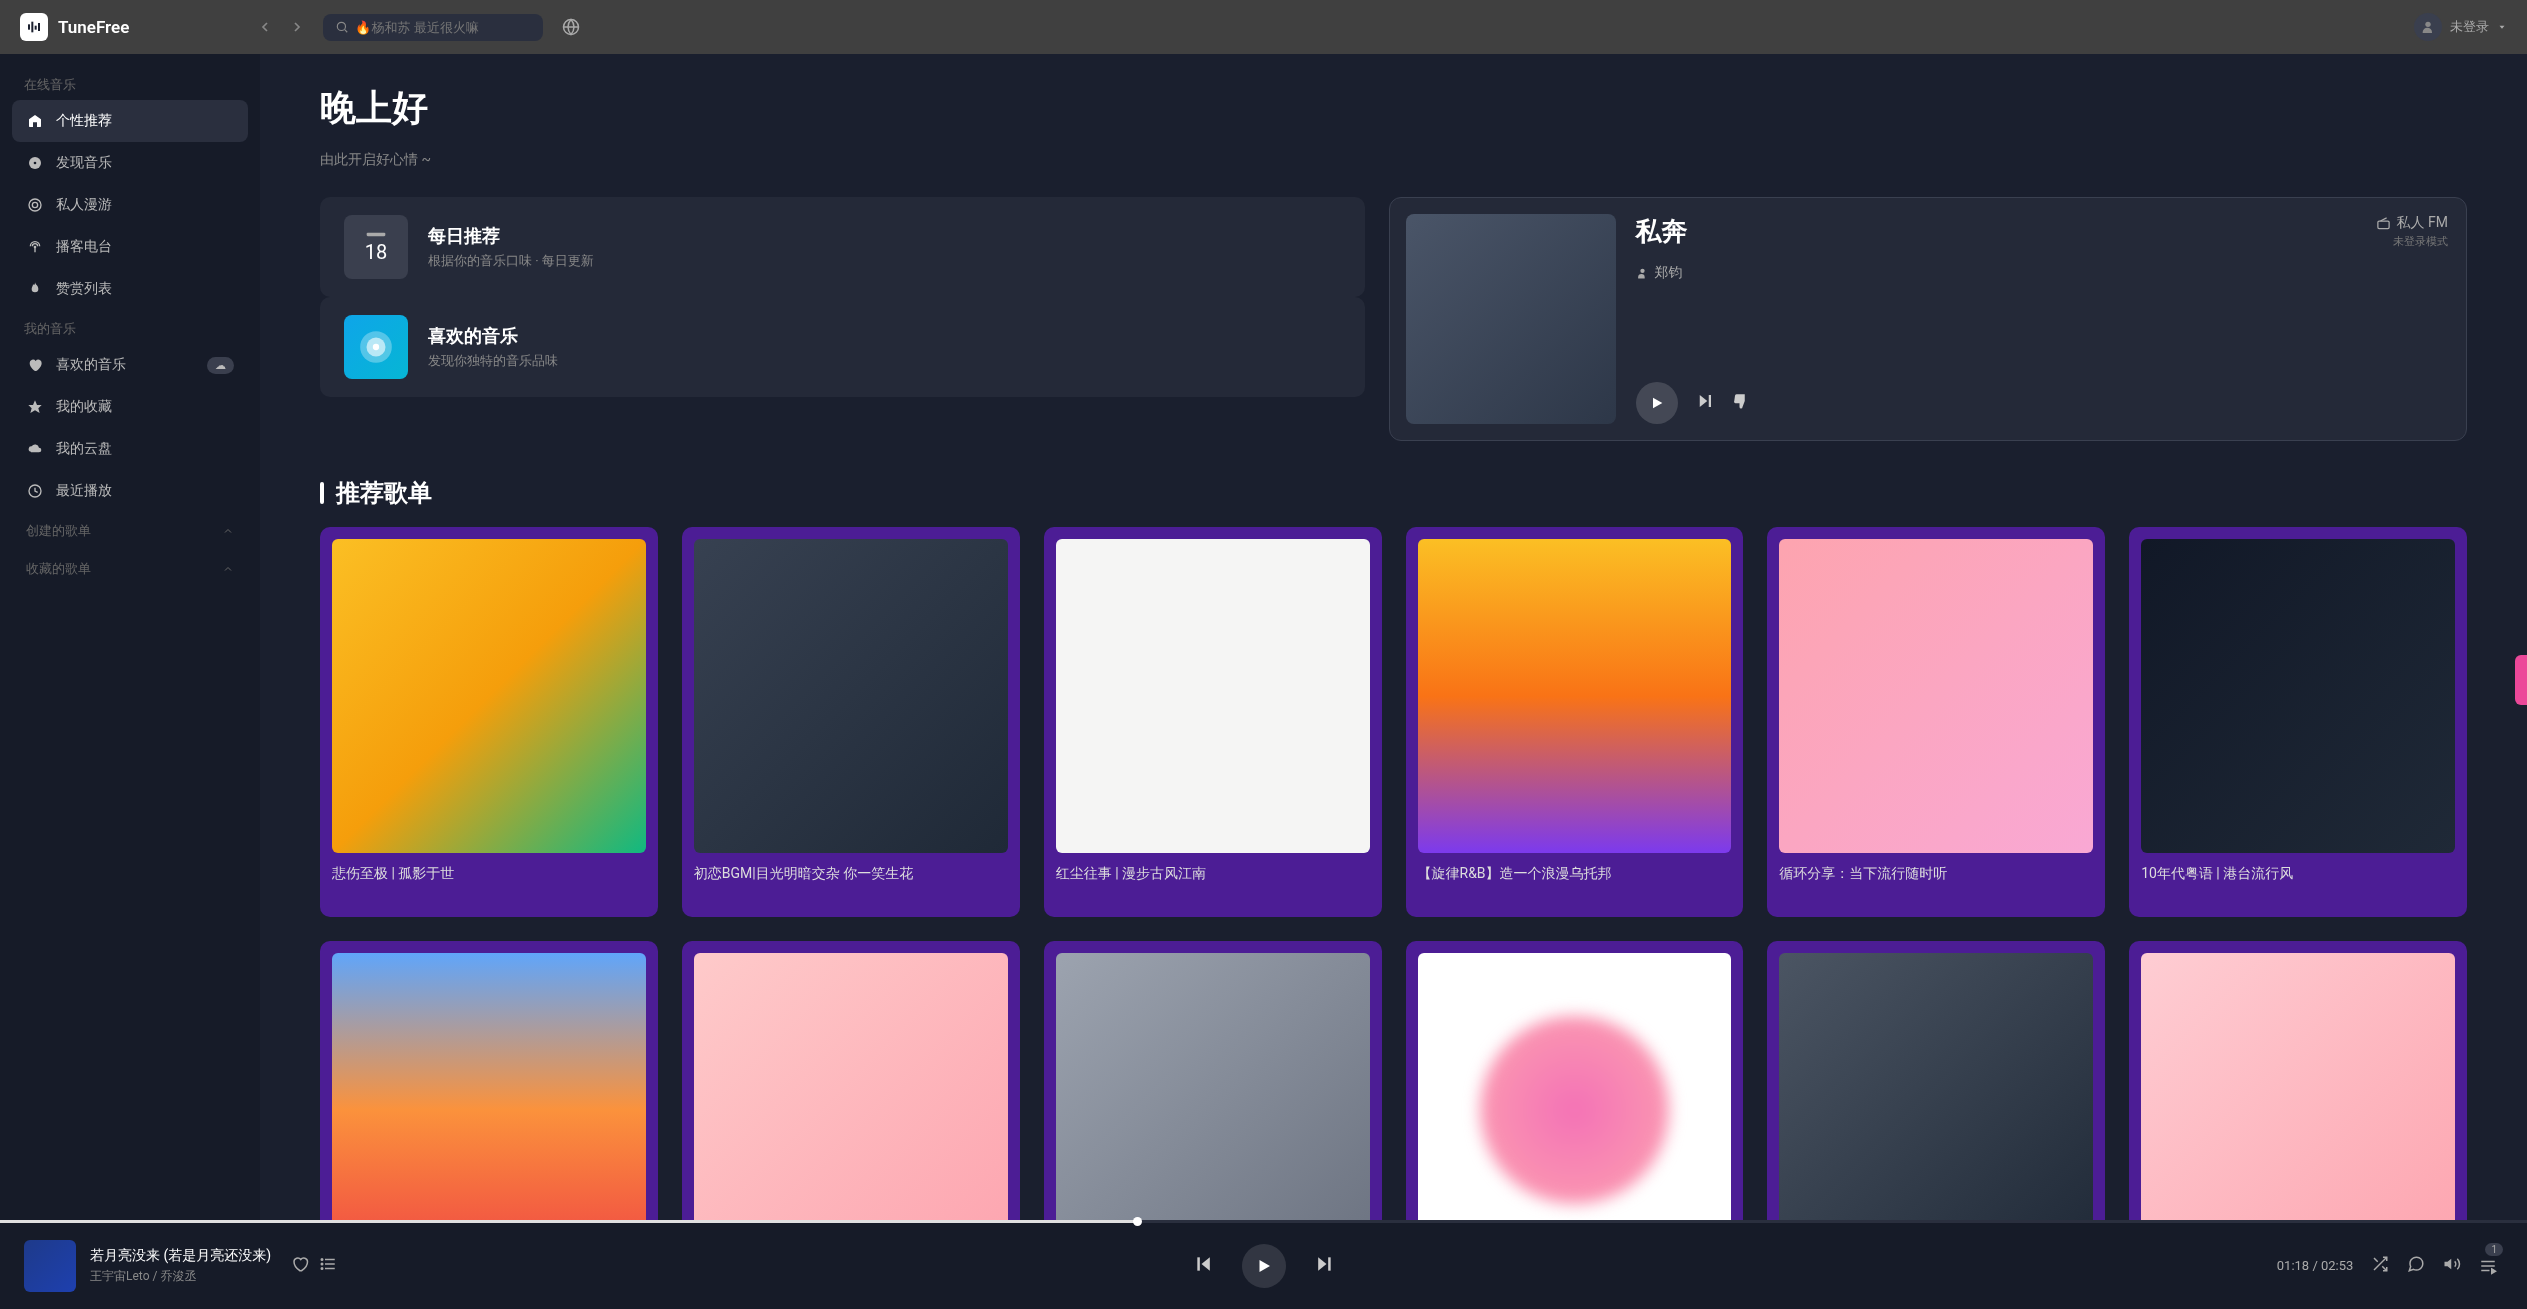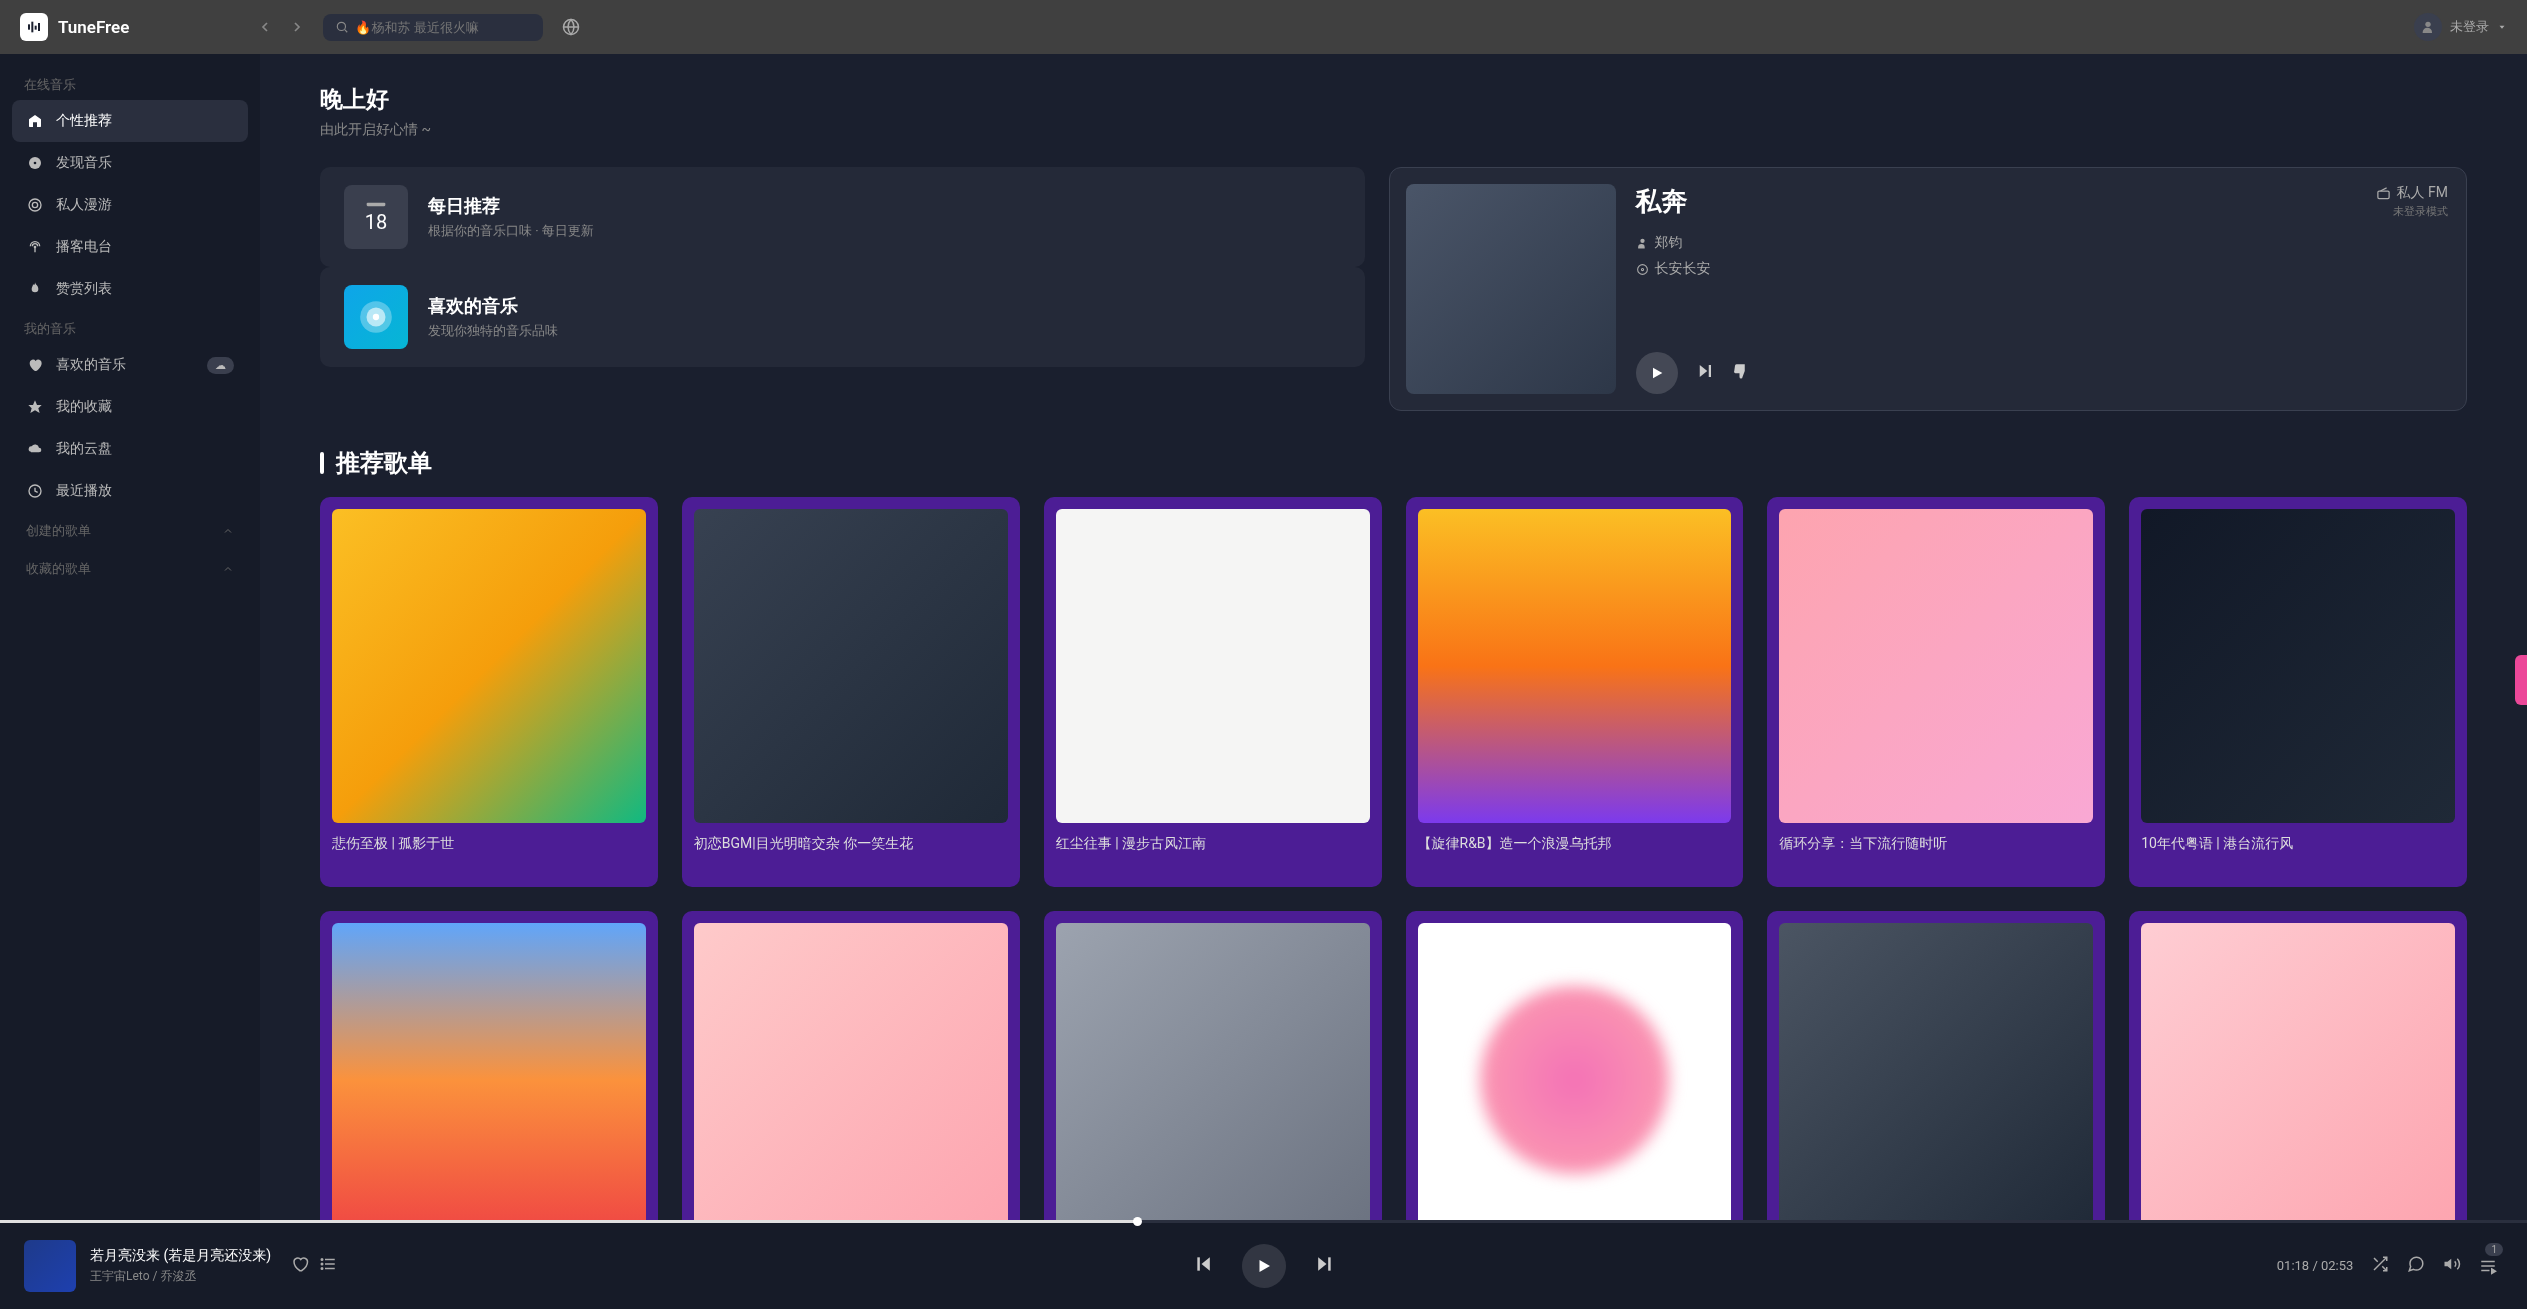--- a/index.html
+++ b/index.html
@@ -119,24 +119,24 @@
   cursor: pointer;
 }
 
 
 .main {
   flex: 1;
   overflow-y: auto;
   padding: 30px 60px 40px;
 }
 .greeting {
-  font-size: 23px;
+  font-size: 36px;
   font-weight: 600;
   color: #fff;
-  margin-bottom: 6px;
+  margin-bottom: 18px;
 }
 .greeting-sub {
   color: #888;
   font-size: 14px;
   margin-bottom: 28px;
 }
 
 .top-row { display: flex; gap: 24px; margin-bottom: 36px; }
 .top-left { flex: 1; display: flex; flex-direction: column; }
 
@@ -523,27 +523,20 @@
         <div class="fm-card">
           <div class="fm-cover"></div>
           <div class="fm-info">
             <div class="fm-title">私奔</div>
             <div class="fm-artist">
               <svg width="13" height="13" viewBox="0 0 24 24" fill="currentColor">
                   <circle cx="12" cy="7" r="4"></circle>
                   <path d="M4 21v-2a6 6 0 0 1 12 0v2"></path>
                 </svg>
               <span>郑钧</span>
-            </div>
-            <div class="fm-album">
-              <svg width="13" height="13" viewBox="0 0 24 24" fill="none" stroke="currentColor" stroke-width="2">
-                  <circle cx="12" cy="12" r="9"></circle>
-                  <circle cx="12" cy="12" r="2"></circle>
-                </svg>
-              <span>长安长安</span>
             </div>
             <div class="fm-controls">
               <div class="fm-play">
                 <svg width="16" height="16" viewBox="0 0 24 24" fill="currentColor">
                     <polygon points="6 4 20 12 6 20"></polygon>
                   </svg>
               </div>
               <span class="fm-ctrl">
                 <svg width="18" height="18" viewBox="0 0 24 24" fill="currentColor">
                     <polygon points="5 4 15 12 5 20"></polygon>

